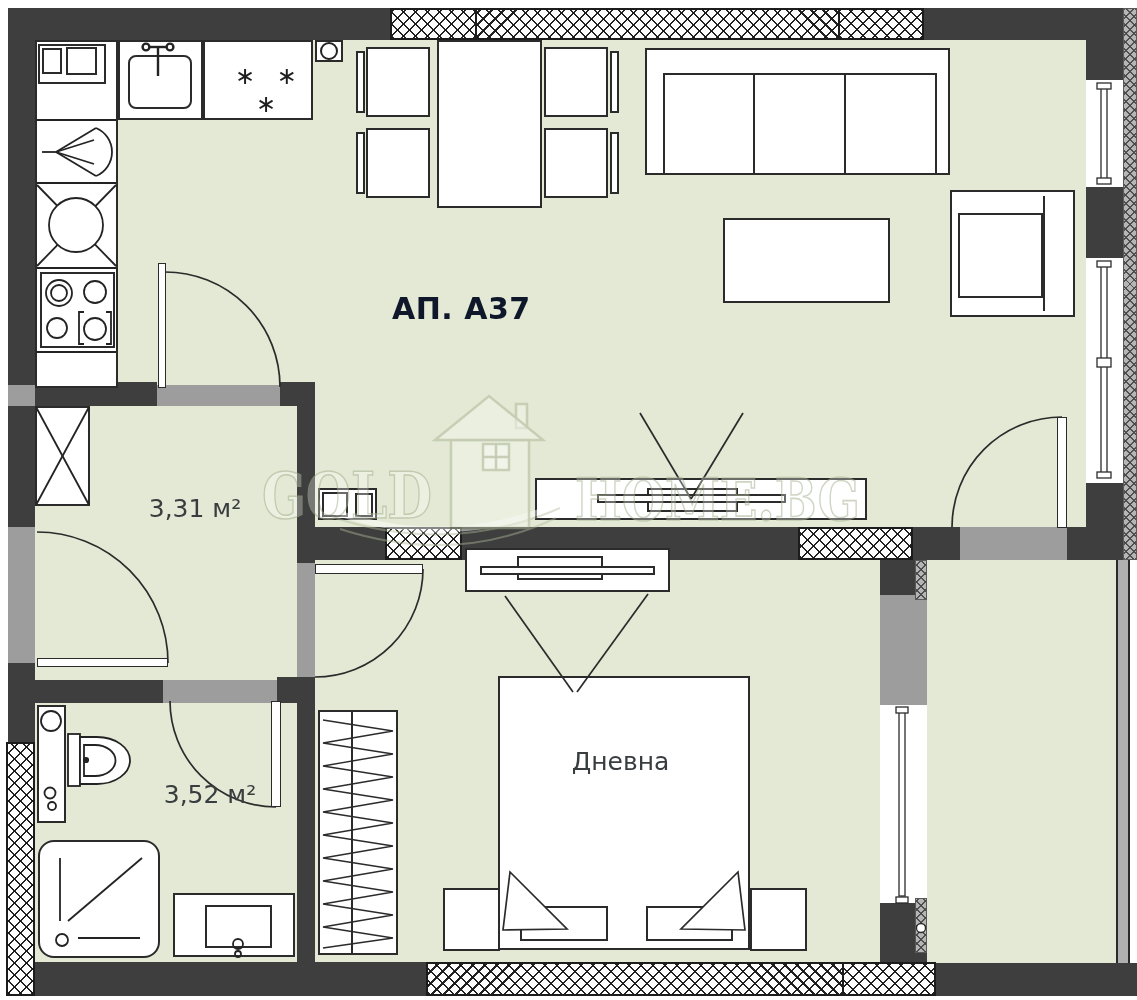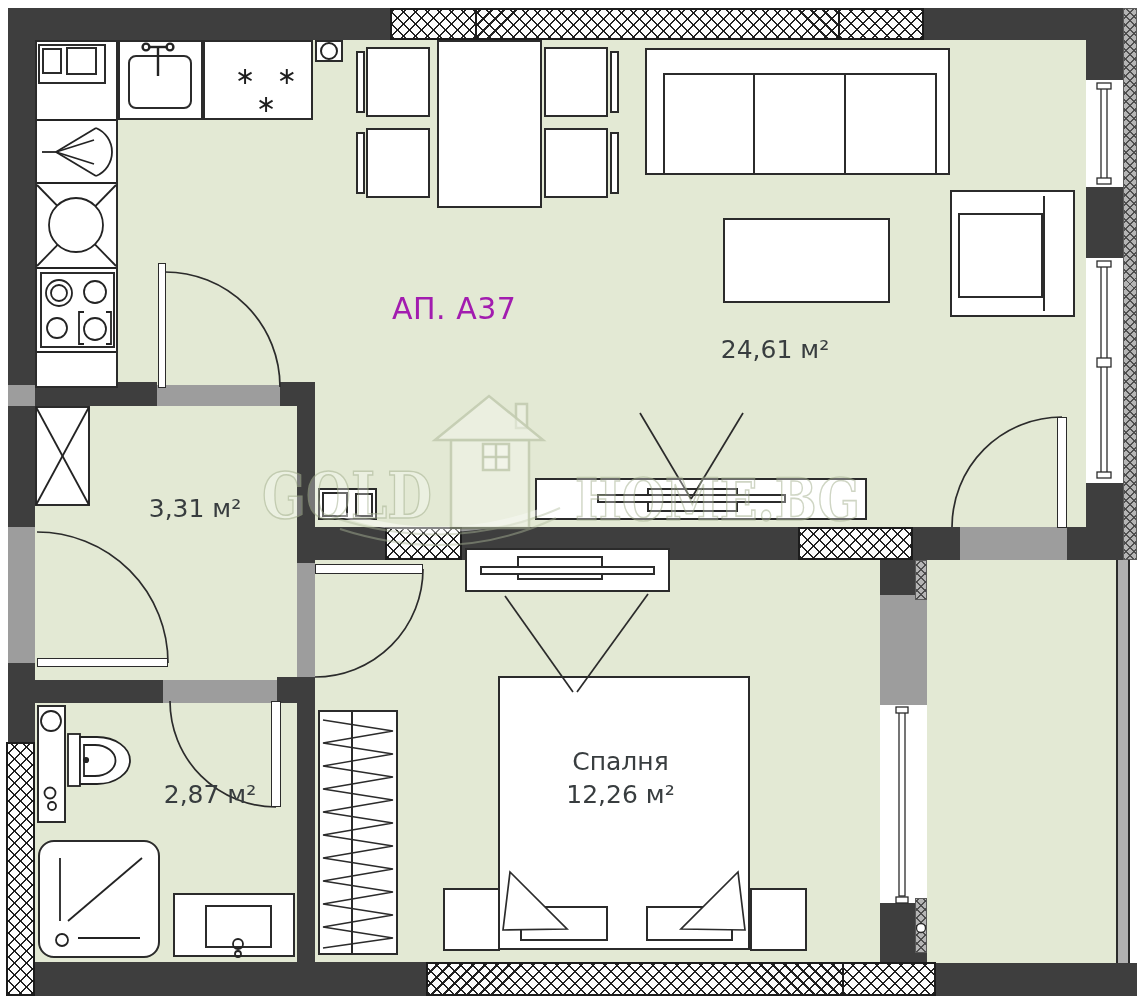--- a/index.html
+++ b/index.html
@@ -12,21 +12,21 @@
   .win{background:#ffffff;}
   .h{background-color:#fdfdfd;border:2px solid #1c1c1c;      
      background-image:repeating-linear-gradient(45deg,rgba(22,22,22,.95) 0 1.7px,transparent 1.7px 8.5px),
                       repeating-linear-gradient(-45deg,rgba(22,22,22,.95) 0 1.7px,transparent 1.7px 8.5px);}
   .gh{background-color:#b5b5b5;border:1px solid #5a5a5a;     
      background-image:repeating-linear-gradient(45deg,rgba(70,70,70,.9) 0 1.4px,transparent 1.4px 6px),
                       repeating-linear-gradient(-45deg,rgba(70,70,70,.9) 0 1.4px,transparent 1.4px 6px);}
   .f{background:#fff;border:2px solid #2b2b2b;}              
   .lf{background:#fff;border:1.5px solid #2b2b2b;}           
   .lbl{position:absolute;color:#383d3f;font-size:25px;line-height:1.32;text-align:center;white-space:nowrap;}
-  .title{position:absolute;color:#a21caf;font-size:30px;font-weight:normal;letter-spacing:.5px;white-space:nowrap;}
+  .title{position:absolute;color:#0f172a;font-size:30px;font-weight:bold;letter-spacing:.5px;white-space:nowrap;}
   .ast{position:absolute;color:#1f1f1f;font-size:24px;letter-spacing:7px;text-align:center;}
   svg{position:absolute;left:0;top:0;}
 </style>
 </head>
 <body>
 
 <div id="plan">
 
   <div class="abs fl" style="left:35px;top:40px;width:1051px;height:487px;"></div>
   <div class="abs fl" style="left:35px;top:406px;width:262px;height:274px;"></div>
@@ -267,28 +267,26 @@
           <line x1="483" y1="457" x2="509" y2="457"></line>
       </g>
       <text x="262" y="518" textLength="170" lengthAdjust="spacingAndGlyphs" font-family="DejaVu Serif, Liberation Serif, serif" font-size="64" font-weight="bold" fill="rgba(255,255,255,.55)" stroke="#a8b494" stroke-width="1.6">GOLD</text>
       <text x="575" y="520" textLength="285" lengthAdjust="spacingAndGlyphs" font-family="DejaVu Serif, Liberation Serif, serif" font-size="58" font-weight="bold" fill="rgba(255,255,255,.55)" stroke="#a8b494" stroke-width="1.6">HOME.BG</text>
     </g>
   </svg>
 
   <div class="title" style="left:392px;top:291px;">АП. А37</div>
 
   <div class="lbl" style="left:595px;top:333px;width:360px;">
-    <div>24,61 м²</div>
   </div>
   <div class="lbl" style="left:105px;top:492px;width:180px;">
     <div>3,31 м²</div>
   </div>
   <div class="lbl" style="left:120px;top:778px;width:180px;">
-    <div>2,87 м²</div>
+    <div>3,52 м²</div>
   </div>
   <div class="lbl" style="left:533px;top:745px;width:175px;">
-    <div>Спалня</div>
-    <div>12,26 м²</div>
+    <div>Дневна</div>
   </div>
 
   <div class="ast" style="left:222px;top:62px;width:95px;">∗ ∗ ∗</div>
 
 </div>
 
 </body></html>

